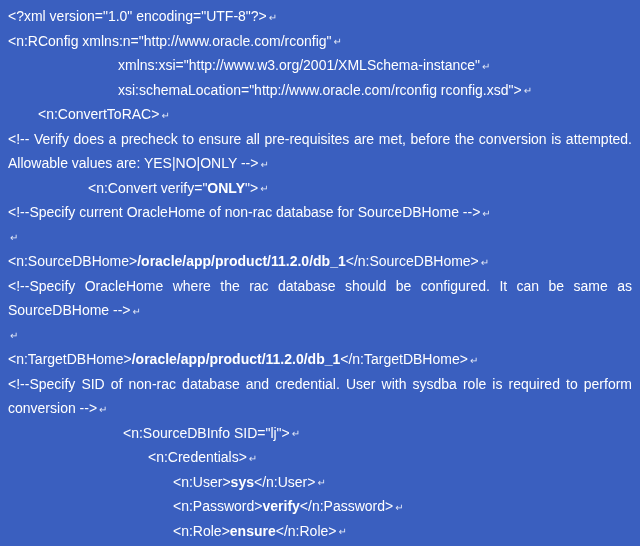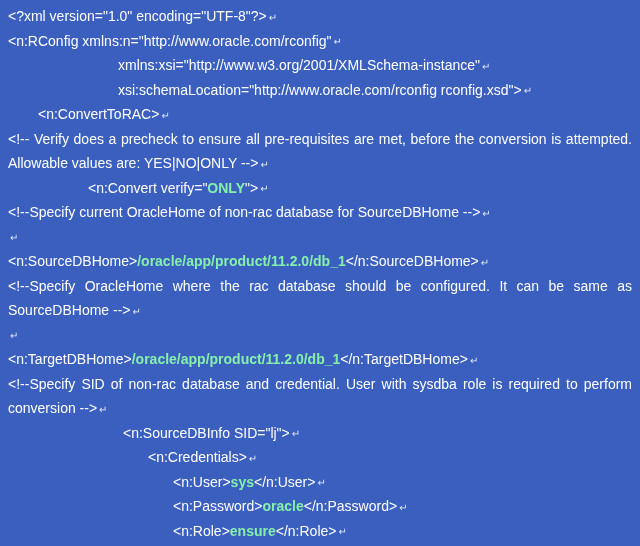--- a/index.html
+++ b/index.html
@@ -10,21 +10,21 @@
     color:#ffffff;
     line-height:1.75;
     width:640px;
     height:546px;
     box-sizing:border-box;
     padding:4px 8px 0 8px;
     overflow:hidden;
   }
   .line{display:block;white-space:pre-wrap;word-wrap:break-word}
   .justify{text-align:justify;text-justify:inter-word}
-  .hl{color:#86efac;font-weight:bold}
+  .hl{color:#ffffff;font-weight:bold}
   .le{color:#ffffff;opacity:.85;font-size:10px;vertical-align:middle;padding-left:2px}
   .i1{padding-left:110px}
   .i2{padding-left:30px}
   .i3{padding-left:80px}
   .i4{padding-left:115px}
   .i5{padding-left:140px}
   .i6{padding-left:165px}
 </style>
 </head>
 <body>
@@ -56,17 +56,17 @@
 <span class="line"><span>&lt;n:TargetDBHome&gt;</span><span class="hl">/oracle/app/product/11.2.0/db_1</span><span>&lt;/n:TargetDBHome&gt;</span><span class="le">↵</span></span>
 
 <span class="line justify"><span>&lt;!--Specify SID of non-rac database and credential. User with sysdba role is required to perform conversion --&gt;</span><span class="le">↵</span></span>
 
 <span class="line i4"><span>&lt;n:SourceDBInfo SID="lj"&gt;</span><span class="le">↵</span></span>
 
 <span class="line i5"><span>&lt;n:Credentials&gt;</span><span class="le">↵</span></span>
 
 <span class="line i6"><span>&lt;n:User&gt;</span><span class="hl">sys</span><span>&lt;/n:User&gt;</span><span class="le">↵</span></span>
 
-<span class="line i6"><span>&lt;n:Password&gt;</span><span class="hl">oracle</span><span>&lt;/n:Password&gt;</span><span class="le">↵</span></span>
+<span class="line i6"><span>&lt;n:Password&gt;</span><span class="hl">verify</span><span>&lt;/n:Password&gt;</span><span class="le">↵</span></span>
 
 <span class="line i6"><span>&lt;n:Role&gt;</span><span class="hl">ensure</span><span>&lt;/n:Role&gt;</span><span class="le">↵</span></span>
 
 <span class="line i5"></span>
 
 </body></html>

